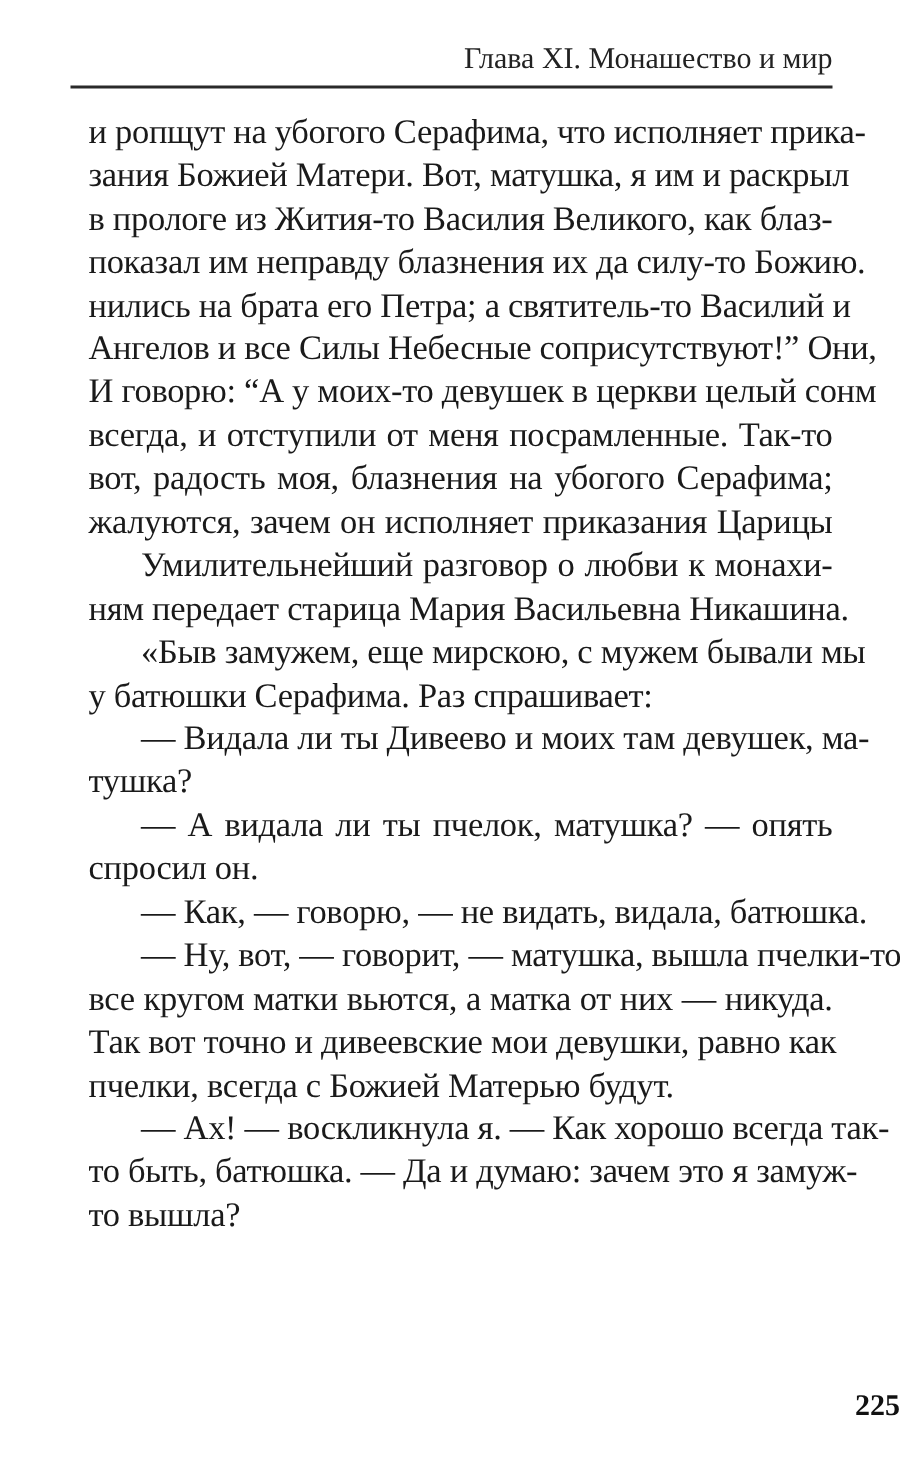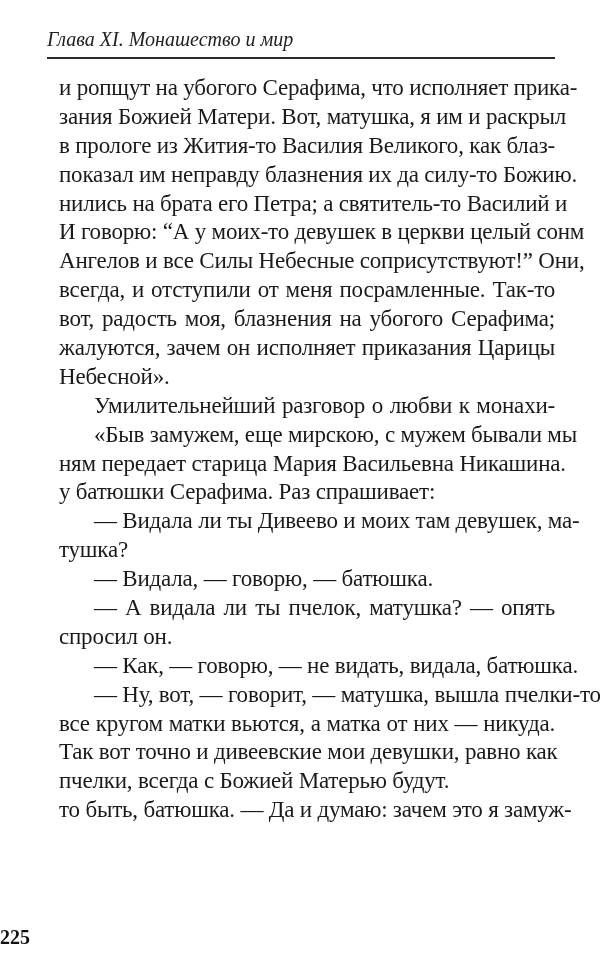--- a/index.html
+++ b/index.html
@@ -13,22 +13,21 @@
     position: relative;
     overflow: hidden;
     color: #1a1a1a;
     font-family: "Liberation Serif", "DejaVu Serif", serif;
   }
   .running-head {
     position: absolute;
     left: 47px;
     width: 508px;
     top: 26px;
-    text-align: left;
-    font-style: italic;
+    text-align: right;
     font-size: 20px;
     line-height: 26px;
     color: #222;
   }
   .head-rule {
     position: absolute;
     left: 47px;
     width: 508px;
     top: 57px;
     height: 0;
@@ -57,55 +56,55 @@
     text-align-last: left;
   }
   .line.indent {
     padding-left: 35px;
   }
   .page-number {
     position: absolute;
     left: 0;
     width: 600px;
     top: 925px;
-    text-align: left;
+    text-align: right;
     font-weight: bold;
     font-size: 20px;
     line-height: 24px;
     color: #111;
   }
 </style>
 </head>
 <body>
 
 <div class="running-head">Глава XI. Монашество и мир</div>
 <div class="head-rule"></div>
 
 <div class="text-block">
   <span class="line">и ропщут на убогого Серафима, что исполняет прика-</span>
   <span class="line">зания Божией Матери. Вот, матушка, я им и раскрыл</span>
   <span class="line">в прологе из Жития-то Василия Великого, как блаз-</span>
   <span class="line">показал им неправду блазнения их да силу-то Божию.</span>
   <span class="line">нились на брата его Петра; а святитель-то Василий и</span>
+  <span class="line">Ангелов и все Силы Небесные соприсутствуют!” Они,</span>
   <span class="line">И говорю: “А у моих-то девушек в церкви целый сонм</span>
-  <span class="line">Ангелов и все Силы Небесные соприсутствуют!” Они,</span>
   <span class="line">всегда, и отступили от меня посрамленные. Так-то</span>
   <span class="line">вот, радость моя, блазнения на убогого Серафима;</span>
   <span class="line">жалуются, зачем он исполняет приказания Царицы</span>
-  <span class="line last">Небесной».</span>
   <span class="line indent">Умилительнейший разговор о любви к монахи-</span>
+  <span class="line last">ням передает старица Мария Васильевна Никашина.</span>
   <span class="line indent">«Быв замужем, еще мирскою, с мужем бывали мы</span>
-  <span class="line last">ням передает старица Мария Васильевна Никашина.</span>
   <span class="line last">у батюшки Серафима. Раз спрашивает:</span>
   <span class="line indent">— Видала ли ты Дивеево и моих там девушек, ма-</span>
   <span class="line last">тушка?</span>
-  <span class="line indent last">— Видала, — говорю, — батюшка.</span>
   <span class="line indent">— А видала ли ты пчелок, матушка? — опять</span>
   <span class="line last">спросил он.</span>
   <span class="line indent last">— Как, — говорю, — не видать, видала, батюшка.</span>
   <span class="line indent">— Ну, вот, — говорит, — матушка, вышла пчелки-то</span>
   <span class="line">все кругом матки вьются, а матка от них — никуда.</span>
   <span class="line">Так вот точно и дивеевские мои девушки, равно как</span>
   <span class="line last">пчелки, всегда с Божией Матерью будут.</span>
+  <span class="line indent">— Ах! — воскликнула я. — Как хорошо всегда так-</span>
   <span class="line">то быть, батюшка. — Да и думаю: зачем это я замуж-</span>
+  <span class="line last">то вышла?</span>
 </div>
 
 <div class="page-number">225</div>
 
 </body></html>

